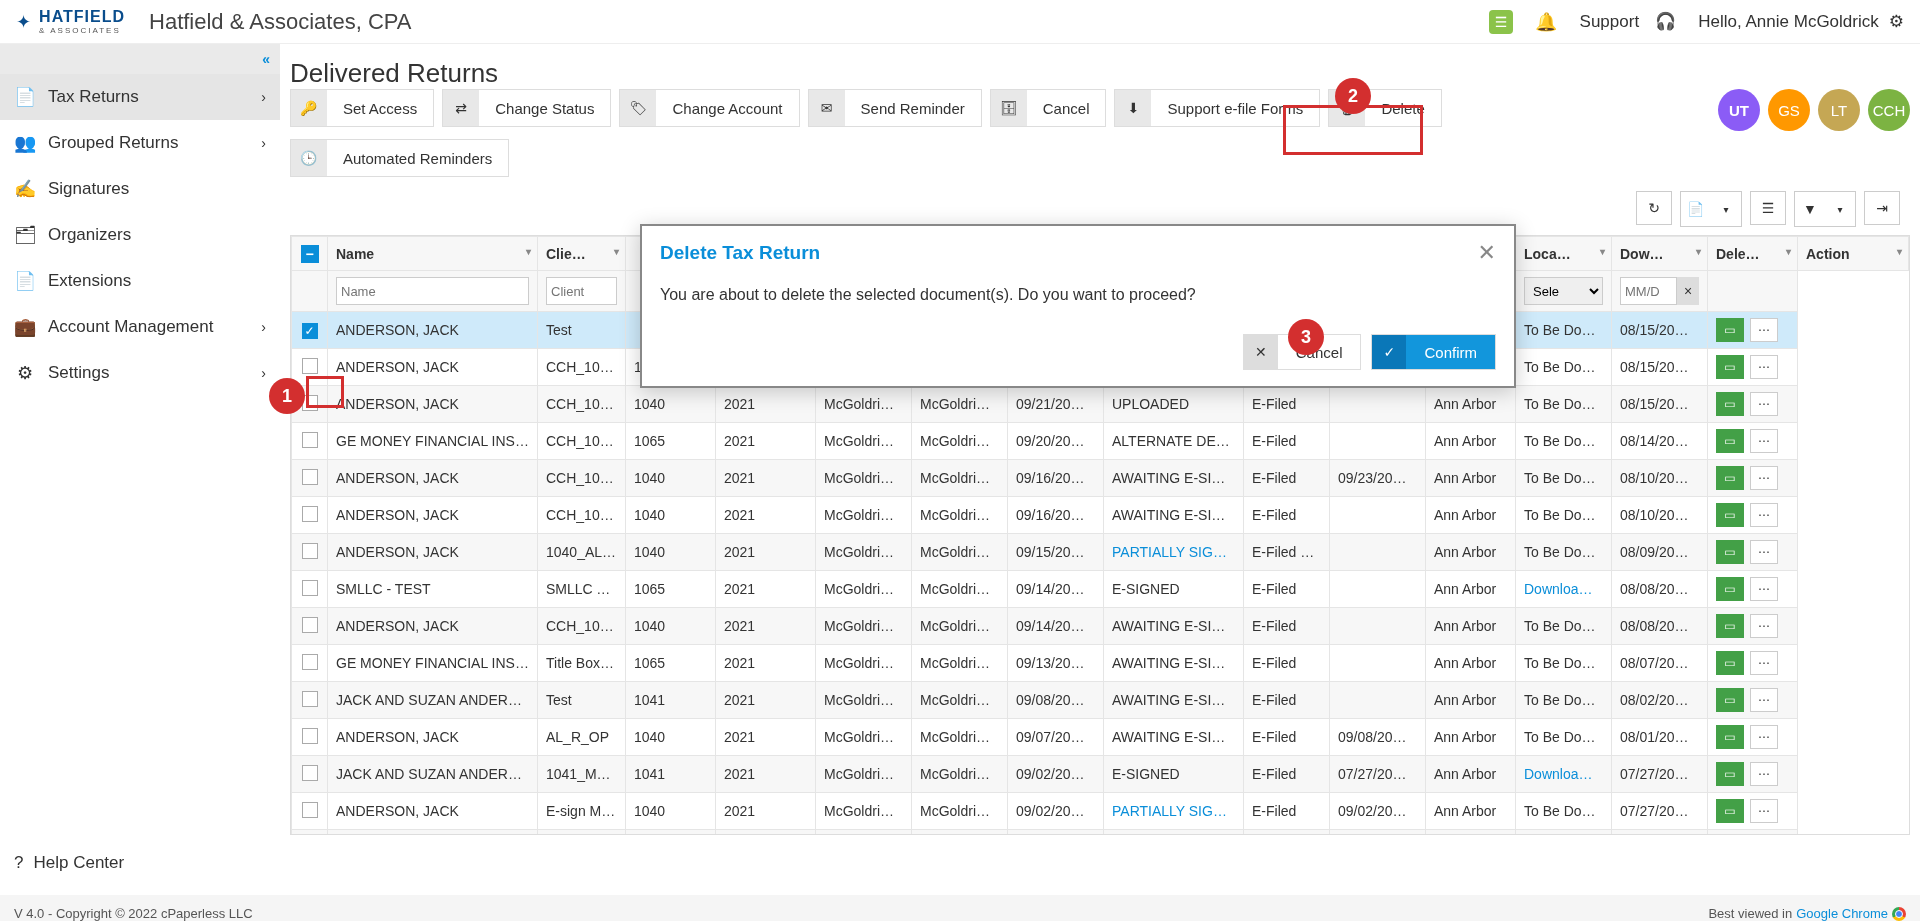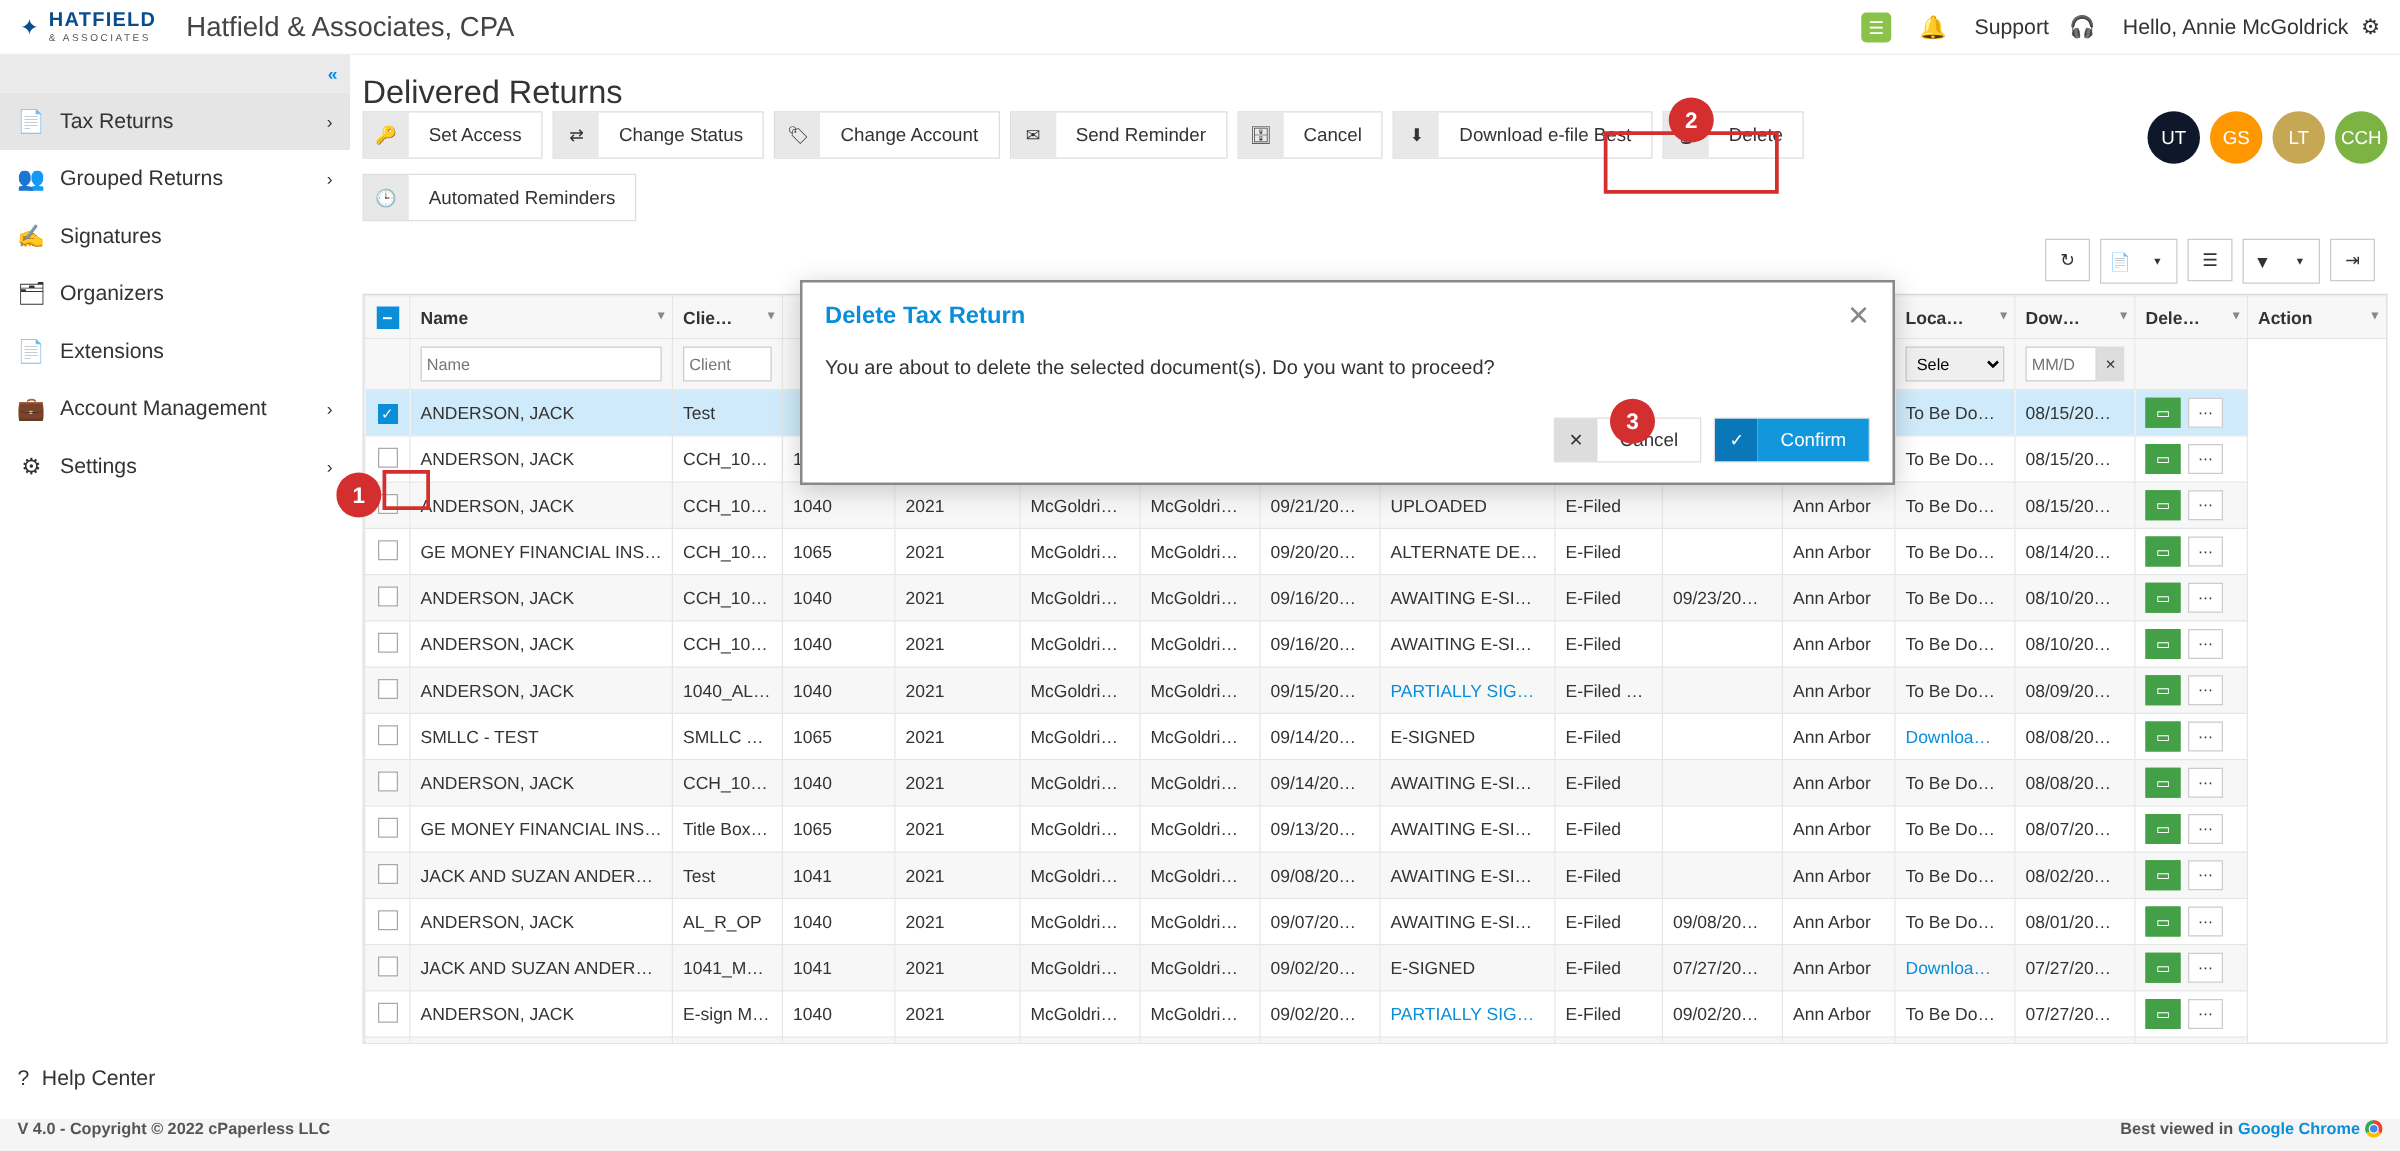--- a/index.html
+++ b/index.html
@@ -30,21 +30,21 @@
 .main { position: absolute; top: 44px; left: 280px; right: 0; bottom: 26px; padding: 14px 10px; overflow: hidden; }
 .page-title { font-size: 26px; color: #333; }
 
 
 .toolbar { display: flex; flex-wrap: wrap; gap: 8px; margin-bottom: 8px; align-items: flex-start; }
 .tool-btn { display: flex; align-items: center; border: 1px solid #ddd; background: #fff; cursor: pointer; font-size: 15px; }
 .tool-btn .tb-icon { width: 36px; height: 36px; background: #e8e8e8; display: flex; align-items: center; justify-content: center; font-size: 14px; }
 .tool-btn .tb-label { padding: 0 16px; height: 36px; display: flex; align-items: center; }
 .toolbar-right { margin-left: auto; display: flex; gap: 8px; }
 .avatar { width: 42px; height: 42px; border-radius: 50%; display: flex; align-items: center; justify-content: center; color: #fff; font-size: 15px; font-weight: 500; }
-.av-ut { background: #0f172a; }
+.av-ut { background: #8b5cf6; font-weight: bold; }
 .av-gs { background: #ff9800; }
 .av-lt { background: #c5a754; }
 .av-cc { background: #7cb342; }
 
 
 .mini-tools { display: flex; justify-content: flex-end; gap: 8px; margin-bottom: 8px; padding-right: 10px; }
 .mini-btn { width: 36px; height: 34px; border: 1px solid #ccc; background: #fff; display: flex; align-items: center; justify-content: center; cursor: pointer; font-size: 14px; }
 .mini-btn-group { display: flex; border: 1px solid #ccc; }
 .mini-btn-group .mini-sub { width: 30px; height: 34px; display: flex; align-items: center; justify-content: center; cursor: pointer; }
 
@@ -81,21 +81,21 @@
 .modal-close { font-size: 22px; color: #888; cursor: pointer; }
 .modal-body { padding: 6px 18px 18px; font-size: 16px; }
 .modal-foot { display: flex; justify-content: flex-end; padding: 12px 18px 16px; gap: 10px; }
 .m-btn { display: flex; align-items: center; border: 1px solid #ddd; cursor: pointer; }
 .m-btn .mi { width: 34px; height: 34px; background: #ddd; display: flex; align-items: center; justify-content: center; }
 .m-btn .ml { padding: 0 18px; height: 34px; display: flex; align-items: center; font-size: 15px; }
 .m-confirm .mi { background: #0a77b8; color: #fff; }
 .m-confirm .ml { background: #1296dc; color: #fff; }
 
 
-.footer { position: absolute; bottom: 0; left: 0; right: 0; height: 26px; display: flex; align-items: flex-start; padding: 0 14px; font-size: 13px; color: #555; background: #f5f5f5; font-weight: bold; }
+.footer { position: absolute; bottom: 0; left: 0; right: 0; height: 26px; display: flex; align-items: flex-end; padding: 0 14px; font-size: 13px; color: #555; background: #f5f5f5; }
 .footer-right { margin-left: auto; display: flex; align-items: center; gap: 4px; }
 .chrome-dot { width: 14px; height: 14px; border-radius: 50%; background: conic-gradient(#ea4335 0 120deg,#fbbc05 120deg 240deg,#34a853 240deg 360deg); position: relative; }
 .chrome-dot::after { content: ''; position: absolute; inset: 3px; background: #4285f4; border-radius: 50%; border: 1.5px solid #fff; }
 </style>
 </head>
 <body>
 
 <div class="header">
   <div class="logo">
     <span style="color:#0a4d8c;font-size:18px;">✦</span>
@@ -183,21 +183,21 @@
         <div class="tool-btn">
           <span class="tb-icon">✉</span>
     <span class="tb-label">Send Reminder</span>
         </div>
         <div class="tool-btn">
           <span class="tb-icon">🗄</span>
     <span class="tb-label">Cancel</span>
         </div>
         <div class="tool-btn">
           <span class="tb-icon">⬇</span>
-    <span class="tb-label">Download e-file Best</span>
+    <span class="tb-label">Support e-file Forms</span>
         </div>
         <div class="tool-btn">
           <span class="tb-icon">🗑</span>
     <span class="tb-label">Delete</span>
         </div>
       </div>
     <div class="toolbar-right" id="avatar-row">
         <div class="avatar av-ut">UT</div>
         <div class="avatar av-gs">GS</div>
         <div class="avatar av-lt">LT</div>

